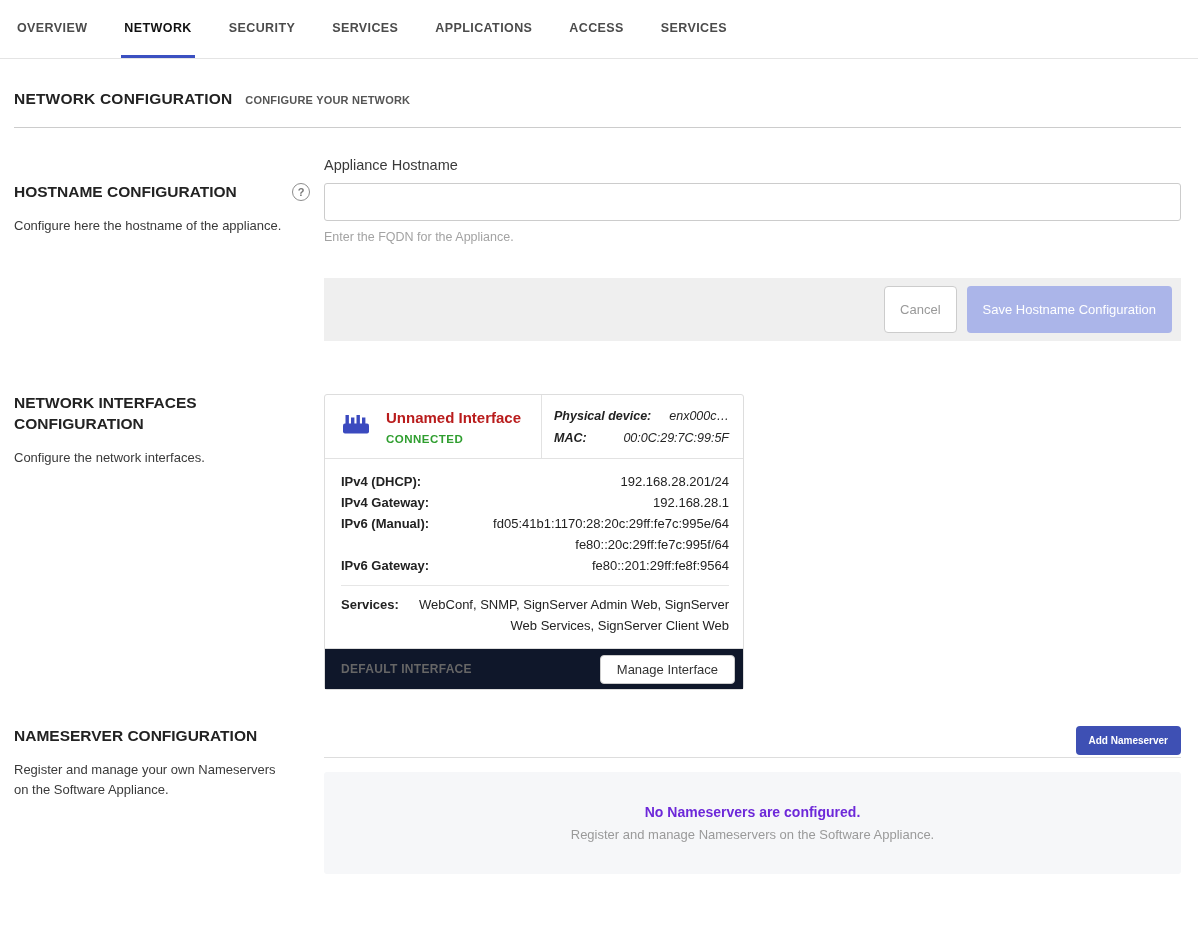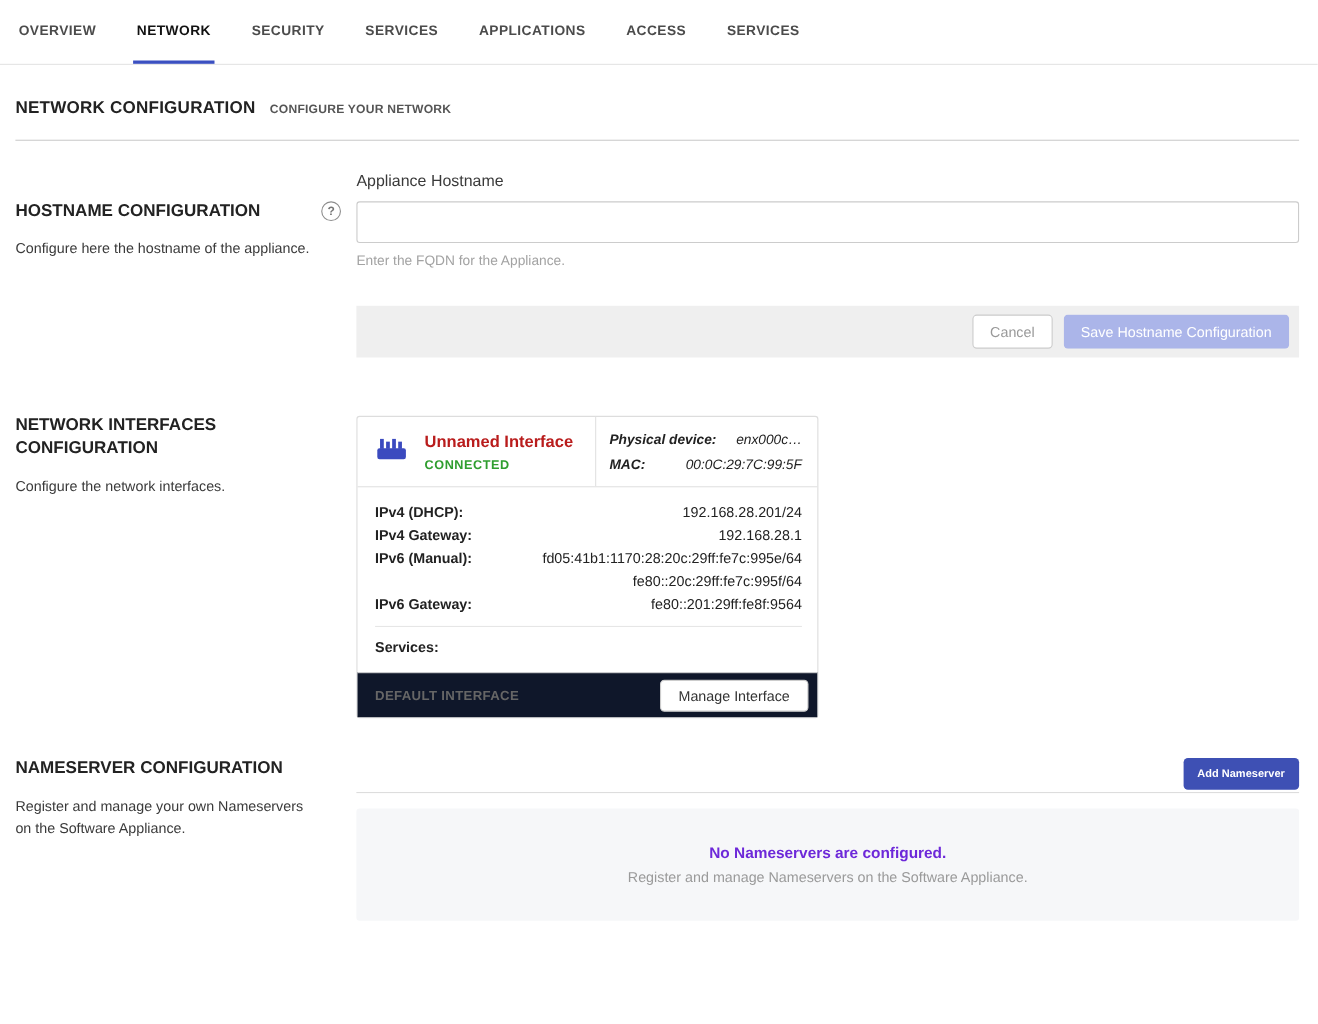--- a/index.html
+++ b/index.html
@@ -59,21 +59,21 @@
     padding:0 10px; font-size:14px; color:#333;
     font-family:inherit; outline:none; display:block;
   }
   .field-help { margin-top:9px; font-size:12.5px; color:#a3a3a3; }
   .action-bar {
     margin-top:34px; background:#efefef;
     padding:8px 9px; display:flex; justify-content:flex-end; gap:10px;
   }
   .btn {
     font-family:inherit; font-size:13px; border-radius:4px;
-    height:31px; padding:0 15px; cursor:pointer; white-space:nowrap;
+    height:47px; padding:0 15px; cursor:pointer; white-space:nowrap;
   }
   .btn-cancel { background:#fff; border:1px solid #ccc; color:#999; }
   .btn-save   { background:var(--save-disabled-bg,#abb5e9); border:1px solid transparent; color:#fff; }
 
   
   .iface-card { width:420px; border:1px solid #ddd; border-radius:3px; background:#fff; margin-top:1px; }
   .iface-head { display:flex; border-bottom:1px solid #e2e2e2; }
   .iface-head-left { width:216px; display:flex; gap:15px; padding:14px 0 13px 16px; }
   .iface-icon { margin-top:4px; flex:0 0 auto; }
   .iface-icon g { fill:var(--icon-blue,#3b4abf); }
@@ -211,20 +211,21 @@
           </div>
           <div class="iface-row">
             <span class="row-label">IPv6 Gateway:</span>
             <span class="row-vals">fe80::201:29ff:fe8f:9564</span>
           </div>
 
           <div class="body-divider"></div>
 
           <div class="iface-row">
             <span class="row-label">Services:</span>
+            <span class="row-vals">WebConf, SNMP, SignServer Admin Web, SignServer Web Services, SignServer Client Web</span>
           </div>
         </div>
 
         <div class="iface-foot">
           <span class="foot-label">DEFAULT INTERFACE</span>
           <button class="btn-manage">Manage Interface</button>
         </div>
       </div>
 
     </div>

